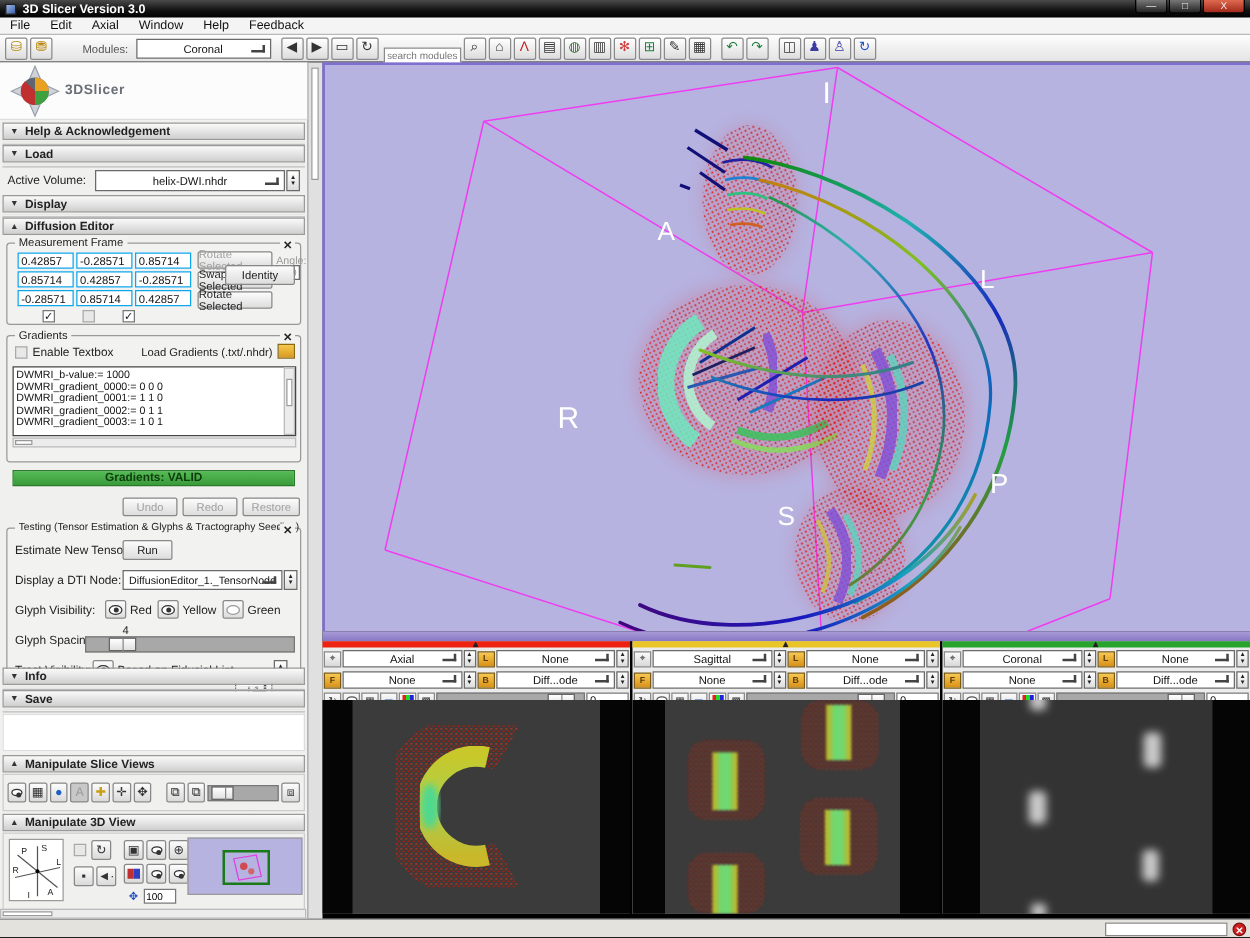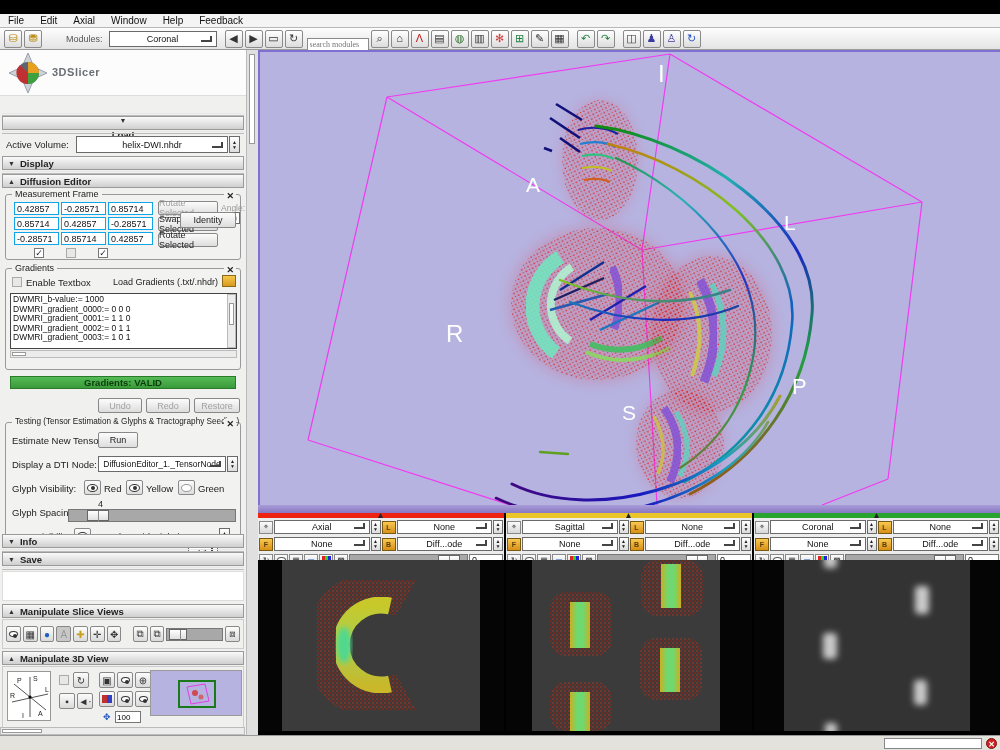--- a/index.html
+++ b/index.html
@@ -14,21 +14,21 @@
   .winbtn{width:26px;height:11px;margin-left:1px;background:linear-gradient(#777,#222);border:1px solid #000;border-top:none;border-radius:0 0 3px 3px;color:#eee;font-size:8px;line-height:9px;text-align:center;}
   .winbtn.close{background:linear-gradient(#e06a50,#a02818);width:34px;}
   #menubar{left:0;top:14px;width:1000px;height:14px;background:#f4f4f4;border-bottom:1px solid #b8b8b8;display:flex;align-items:center;font-size:10px;color:#111;}
   #menubar .mitem{padding:0 8px;}
   #toolbar{left:0;top:28px;width:1000px;height:22px;background:linear-gradient(#fdfdfd,#e4e4e4);border-bottom:1px solid #9a9a9a;display:flex;align-items:center;font-size:9px;color:#333;}
   .tb{width:18px;height:18px;margin-left:2px;border:1px solid #8a8a8a;background:linear-gradient(#fff,#dcdcdc);display:flex;align-items:center;justify-content:center;font-size:11px;line-height:11px;color:#333;border-radius:2px;}
   .tsep{width:6px;}
   .dd{position:relative;background:#fff;border:1px solid #6a6a6a;height:16px;display:flex;align-items:center;justify-content:center;font-size:9px;color:#111;}
   .dd::after{content:"";position:absolute;right:4px;bottom:4px;width:9px;height:4px;border-bottom:2px solid #444;border-right:2px solid #444;}
   .spin{width:11px;height:16px;border:1px solid #6a6a6a;background:linear-gradient(#fff,#ddd);display:flex;flex-direction:column;align-items:center;justify-content:center;font-size:5px;line-height:5px;color:#222;}
-  .searchbox{width:62px;height:14px;border:1px solid #8a8a8a;background:#fff;font-size:8px;color:#999;padding:0 2px;margin-left:4px;font-family:Liberation Serif, serif;margin-top:12px;}
+  .searchbox{width:62px;height:14px;border:1px solid #8a8a8a;background:#fff;font-size:8px;color:#999;padding:0 2px;margin-left:4px;font-family:Liberation Sans, sans-serif;margin-top:12px;}
 
   
   #panel{left:0;top:50px;width:246px;height:685px;background:#f0f0ef;}
   .hdr{position:absolute;left:2px;width:242px;height:14px;background:linear-gradient(#fafafa,#cfcfcf);border:1px solid #9a9a9a;display:flex;align-items:center;gap:5px;padding:0 5px;font-size:9.5px;font-weight:bold;color:#222;}
   .hdr .arr{font-size:7px;color:#333;}
   .grip{position:absolute;left:2px;width:242px;height:3px;border-top:1px solid #e8e8e8;border-bottom:1px solid #bbb;}
   .fieldset{position:absolute;border:1px solid #999;border-radius:3px;background:#f2f2f1;}
   .legend{position:absolute;top:-6px;left:6px;background:#f2f2f1;padding:0 3px;font-size:9px;color:#222;}
   .fclose{position:absolute;top:-4px;right:4px;background:#f2f2f1;padding:0 2px;font-size:9px;font-weight:bold;color:#222;}
   .mtx{position:absolute;width:45px;height:13px;border:1px solid #0ea5e9;background:#fff;font-size:9px;color:#111;display:flex;align-items:center;padding:0 2px;}
@@ -69,20 +69,29 @@
   .sb-box{position:absolute;right:18px;top:2px;width:98px;height:11px;background:#fff;border:1px solid #888;}
 
   input{font-family:"Liberation Sans",sans-serif;}
   .txtlines{font-size:8.5px;line-height:9.5px;color:#111;white-space:nowrap;}
 </style>
 </head>
 <body>
 
 <div id="app">
 
+  <div class="abs" id="titlebar">
+    <span class="appicon"></span>
+    <span style="font-weight:bold;">3D Slicer Version 3.0</span>
+    <div class="winbtns">
+      <div class="winbtn">—</div>
+      <div class="winbtn">□</div>
+      <div class="winbtn close">X</div>
+    </div>
+  </div>
 
   <div class="abs" id="menubar">
     <span class="mitem">File</span>
     <span class="mitem">Edit</span>
     <span class="mitem">Axial</span>
     <span class="mitem">Window</span>
     <span class="mitem">Help</span>
     <span class="mitem">Feedback</span>
   </div>
 
@@ -125,22 +134,26 @@
       <svg class="abs" style="left:8px;top:2px;" width="40" height="42">
         <polygon points="20,1 26,15 39,21 26,27 20,41 14,27 1,21 14,15" fill="#cfd2d8" stroke="#9aa0ab"></polygon>
         <circle cx="20" cy="21" r="11" fill="#5c6570"></circle>
         <path d="M20,10 a11,11 0 0 1 11,11 L20,21 Z" fill="#e8a020"></path>
         <path d="M31,21 a11,11 0 0 1 -11,11 L20,21 Z" fill="#3fa040"></path>
         <path d="M20,32 a11,11 0 0 1 -8,-19 L20,21 Z" fill="#c03030"></path>
       </svg>
       <span class="abs" style="left:52px;top:16px;font-size:11px;color:#6a6f76;font-weight:bold;letter-spacing:.5px;">3DSlicer</span>
     </div>
 
+    <div class="hdr" style="top:48px;">
+        <span class="arr">▼</span>
+        <span>Help &amp; Acknowledgement</span>
+      </div>
     <div class="grip" style="top:63px;"></div>
-    <div class="hdr" style="top:66px;flex-direction:column;">
+    <div class="hdr" style="top:66px;">
         <span class="arr">▼</span>
         <span>Load</span>
       </div>
     <div class="grip" style="top:81px;"></div>
 
     <span class="abs lbl" style="left:6px;top:89px;">Active Volume:</span>
     <div class="dd abs" style="left:76px;top:86px;width:152px;height:17px;">
         <span>helix-DWI.nhdr</span>
       </div>
     <div class="spin abs" style="left:229px;top:86px;height:17px;">

